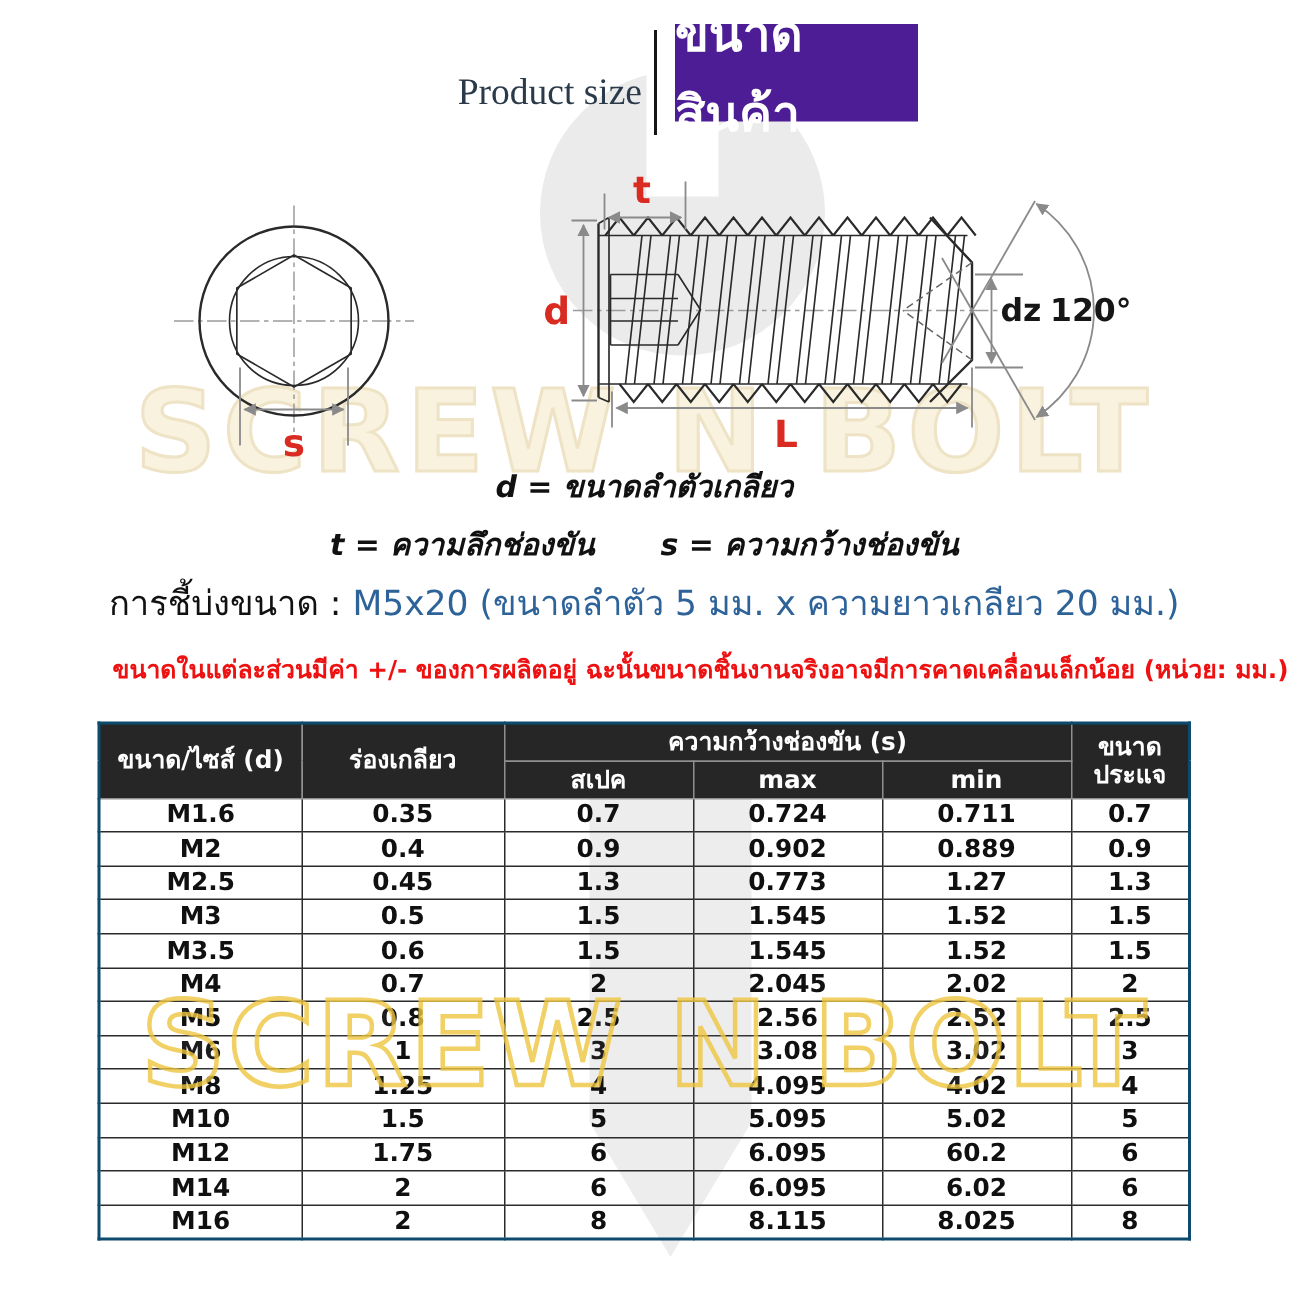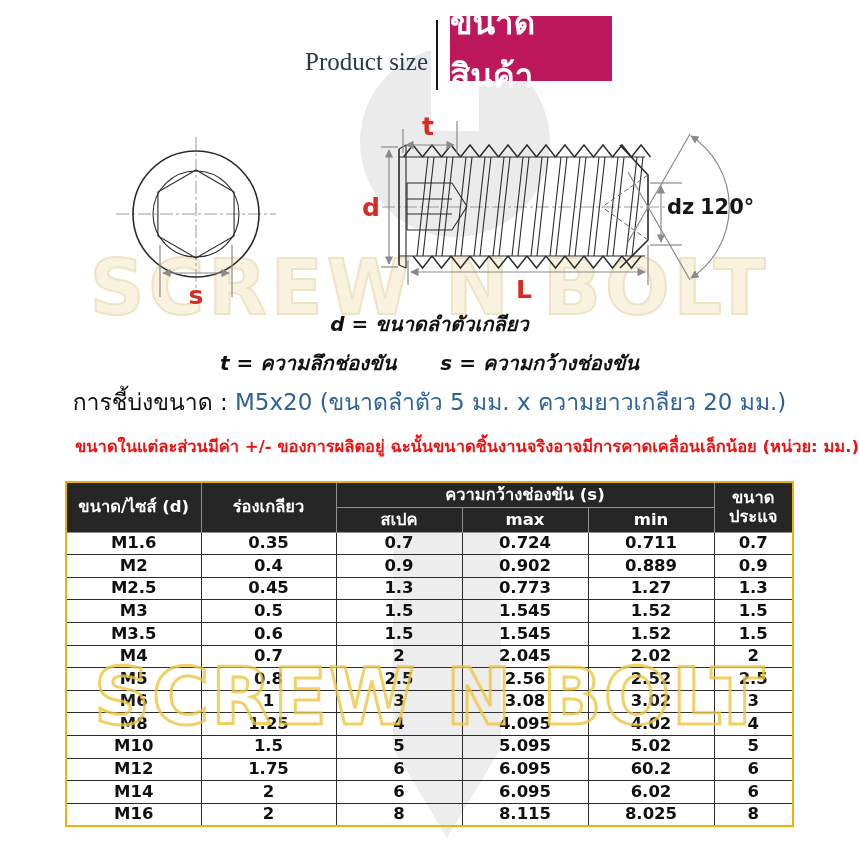--- a/index.html
+++ b/index.html
@@ -12,21 +12,21 @@
           font-size:76px;font-weight:800;letter-spacing:4px;color:#f8f2df;
           -webkit-text-stroke:2px #efe3c6;white-space:nowrap;pointer-events:none;}
   .wm-table{position:absolute;left:40px;top:652px;width:780px;text-align:center;z-index:3;
           font-size:78px;font-weight:800;letter-spacing:2px;color:rgba(255,255,255,0.05);
           -webkit-text-stroke:3px rgba(238,198,62,0.8);white-space:nowrap;pointer-events:none;}
 
   
   .product-size{position:absolute;left:0;top:48px;width:428px;text-align:right;
           font-family:"Liberation Serif",serif;font-size:25px;color:#2b3a4a;z-index:2;}
   .hdr-divider{position:absolute;left:436px;top:20px;width:2px;height:70px;background:#161616;z-index:2;}
-  .title-box{position:absolute;left:450px;top:16px;width:162px;height:65px;background:#be185d;
+  .title-box{position:absolute;left:450px;top:16px;width:162px;height:65px;background:#4c1d95;
           color:#ffffff;display:flex;align-items:center;justify-content:center;
           font-size:33px;font-weight:bold;z-index:2;}
 
   
   .diagram{position:absolute;left:0;top:95px;z-index:2;}
   .outline{stroke:#2a2a2a;stroke-width:1.6;fill:none;}
   .thin{stroke:#2a2a2a;stroke-width:1.1;fill:none;}
   .centerline{stroke:#9a9a9a;stroke-width:1;fill:none;stroke-dasharray:13 3 3 3;}
   .dashline{stroke:#666;stroke-width:1;fill:none;stroke-dasharray:5 3;}
   .dim{stroke:#8a8a8a;stroke-width:1.2;fill:none;}
@@ -44,21 +44,21 @@
   .disclaimer{position:absolute;left:0;top:433px;width:859px;text-align:right;z-index:2;
           font-size:16.5px;font-weight:bold;color:#ee1111;}
 
   
   .spec-table{position:absolute;left:65px;top:481px;z-index:2;border-collapse:collapse;
           table-layout:fixed;width:727px;}
   .spec-table th{background:#262626;color:#fff;font-size:16.5px;font-weight:bold;
           border:1px solid #8f8f8f;padding:2px 0;line-height:1.2;}
   .spec-table td{border:1px solid #2b2b2b;text-align:center;font-size:16.5px;font-weight:bold;
           color:#101010;height:21.6px;padding:0;line-height:1;background:transparent;}
-  .spec-table{border:2px solid #eab308;}
+  .spec-table{border:2px solid #0c4a6e;}
 </style>
 </head>
 <body>
 
 <div class="page">
 
   <svg class="bg-svg" width="859" height="859" viewBox="0 0 859 859">
     <circle cx="455" cy="142" r="95" fill="#ebebeb"></circle>
     <rect x="431" y="35" width="48" height="96" fill="#ffffff"></rect>
     <rect x="393" y="492" width="108" height="256" fill="#ededed"></rect>

